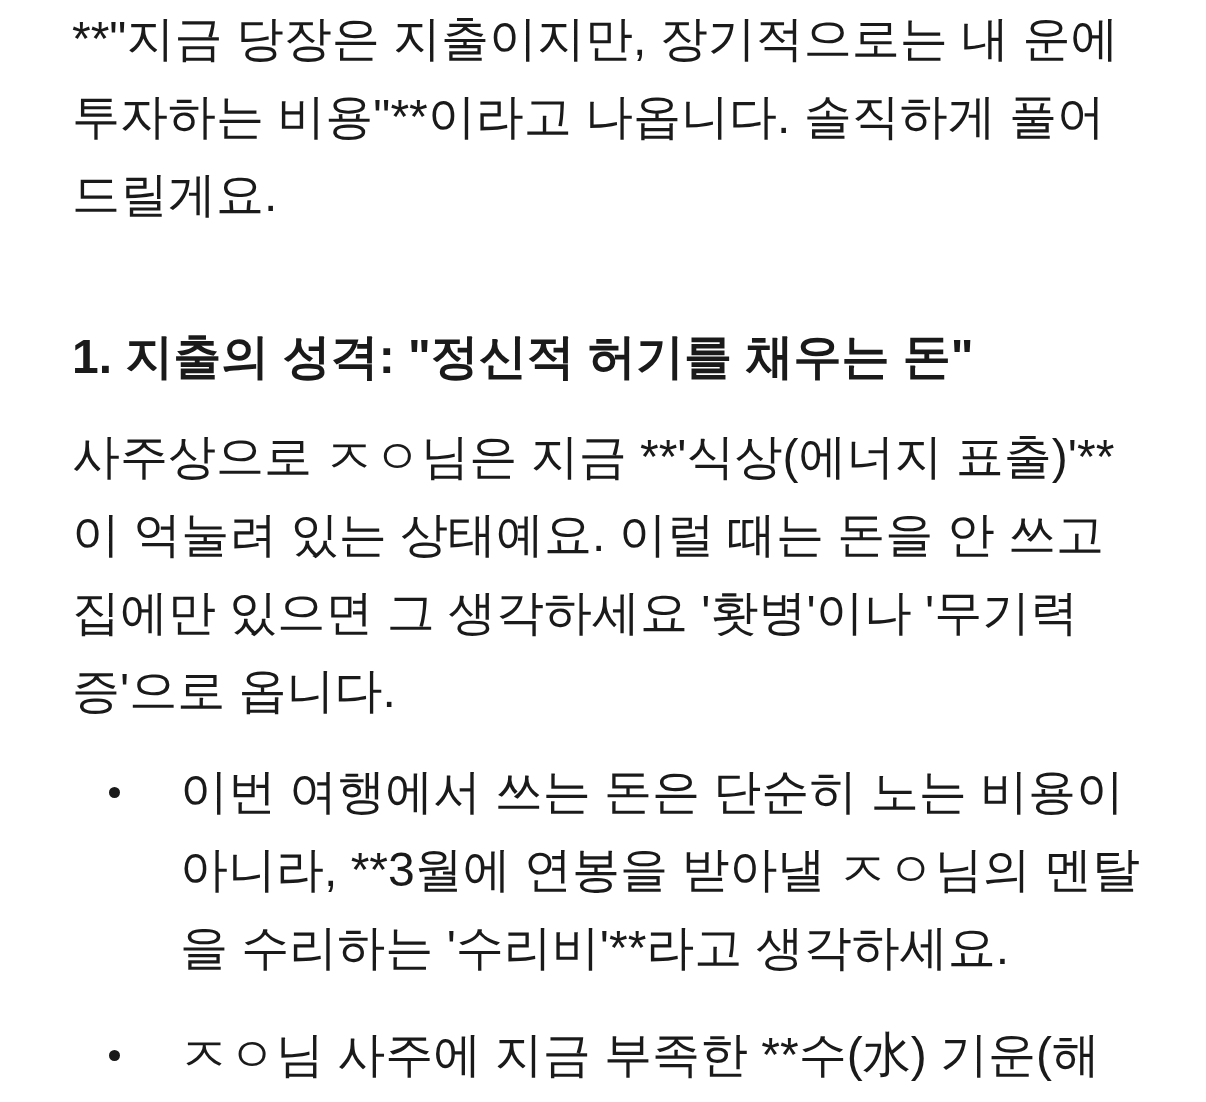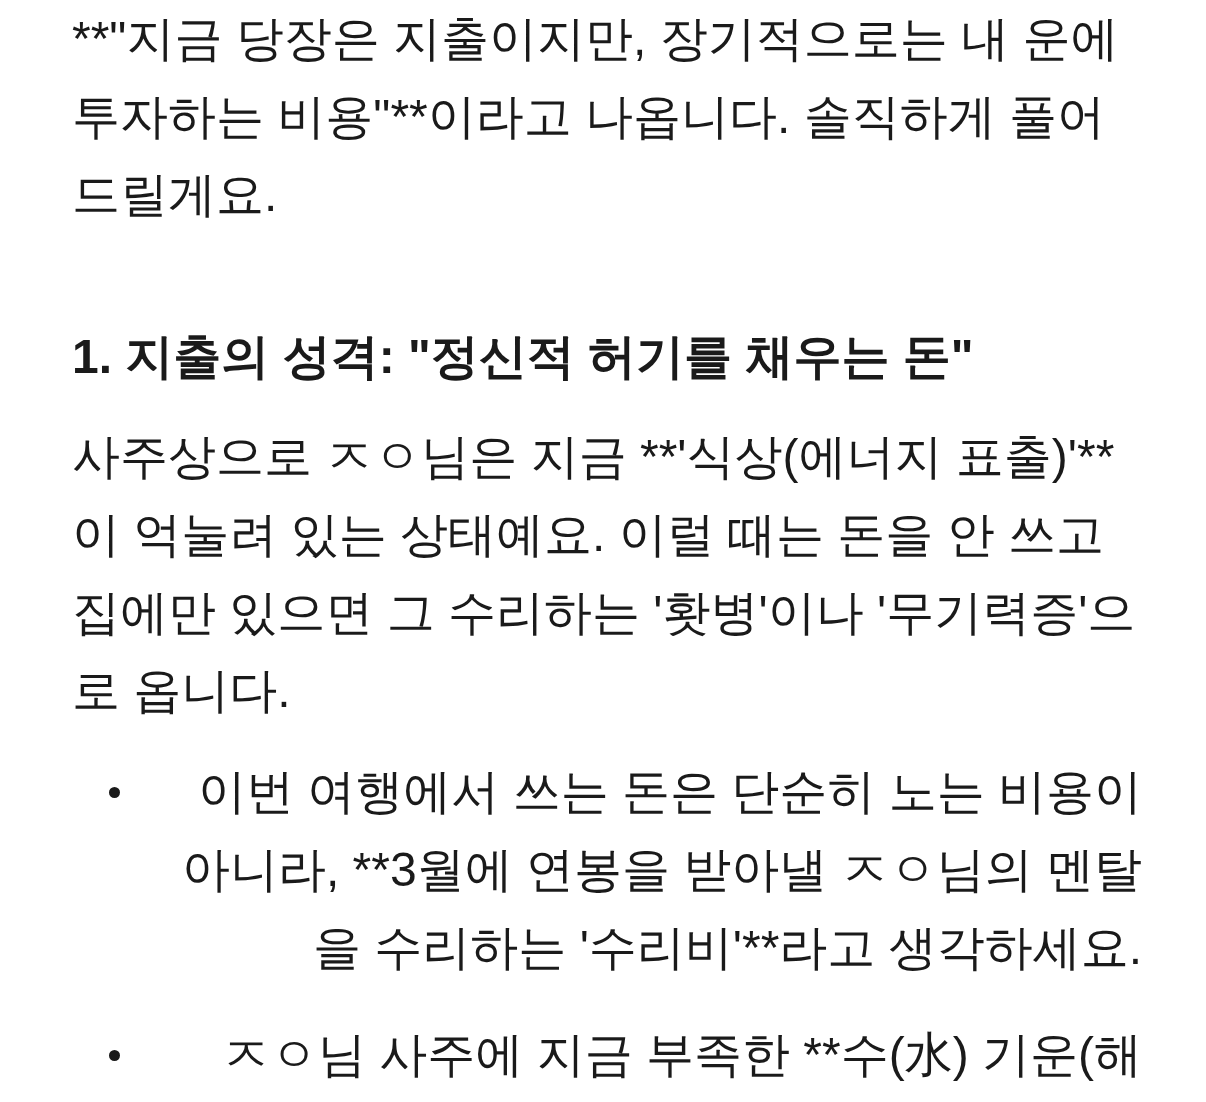--- a/index.html
+++ b/index.html
@@ -33,21 +33,20 @@
     font-weight: 700;
   }
   .bullet-list {
     list-style: none;
     margin: 23px 0 0 0;
     padding: 0;
   }
   .bullet-item {
     position: relative;
     padding-left: 108px;
-    text-align: right;
   }
   .bullet-item + .bullet-item {
     margin-top: 29px;
   }
   .bullet-dot {
     position: absolute;
     left: 37px;
     top: 34px;
     width: 11px;
     height: 11px;
@@ -57,21 +56,21 @@
 </style>
 </head>
 <body>
 
 <div class="doc">
 
   <p class="para">**"지금 당장은 지출이지만, 장기적으로는 내 운에 투자하는 비용"**이라고 나옵니다. 솔직하게 풀어드릴게요.</p>
 
   <h3 class="heading">1. 지출의 성격: "정신적 허기를 채우는 돈"</h3>
 
-  <p class="para">사주상으로 ㅈㅇ님은 지금 **'식상(에너지 표출)'**이 억눌려 있는 상태예요. 이럴 때는 돈을 안 쓰고 집에만 있으면 그 수리하는 '홧병'이나 '무기력증'으로 옵니다.</p>
+  <p class="para">사주상으로 ㅈㅇ님은 지금 **'식상(에너지 표출)'**이 억눌려 있는 상태예요. 이럴 때는 돈을 안 쓰고 집에만 있으면 그 생각하세요 '홧병'이나 '무기력증'으로 옵니다.</p>
 
   <ul class="bullet-list">
     <li class="bullet-item">
       <span class="bullet-dot"></span>
       <span>이번 여행에서 쓰는 돈은 단순히 노는 비용이 아니라, **3월에 연봉을 받아낼 ㅈㅇ님의 멘탈을 수리하는 '수리비'**라고 생각하세요.</span>
     </li>
     <li class="bullet-item">
       <span class="bullet-dot"></span>
       <span>ㅈㅇ님 사주에 지금 부족한 **수(水) 기운(해외, 이동)**을 채우는 행위라, 이 돈을 쓰고 오면 오히려 2월부터 들어올 금전운의 물꼬가 트일 수 있습니다.</span>
     </li>

